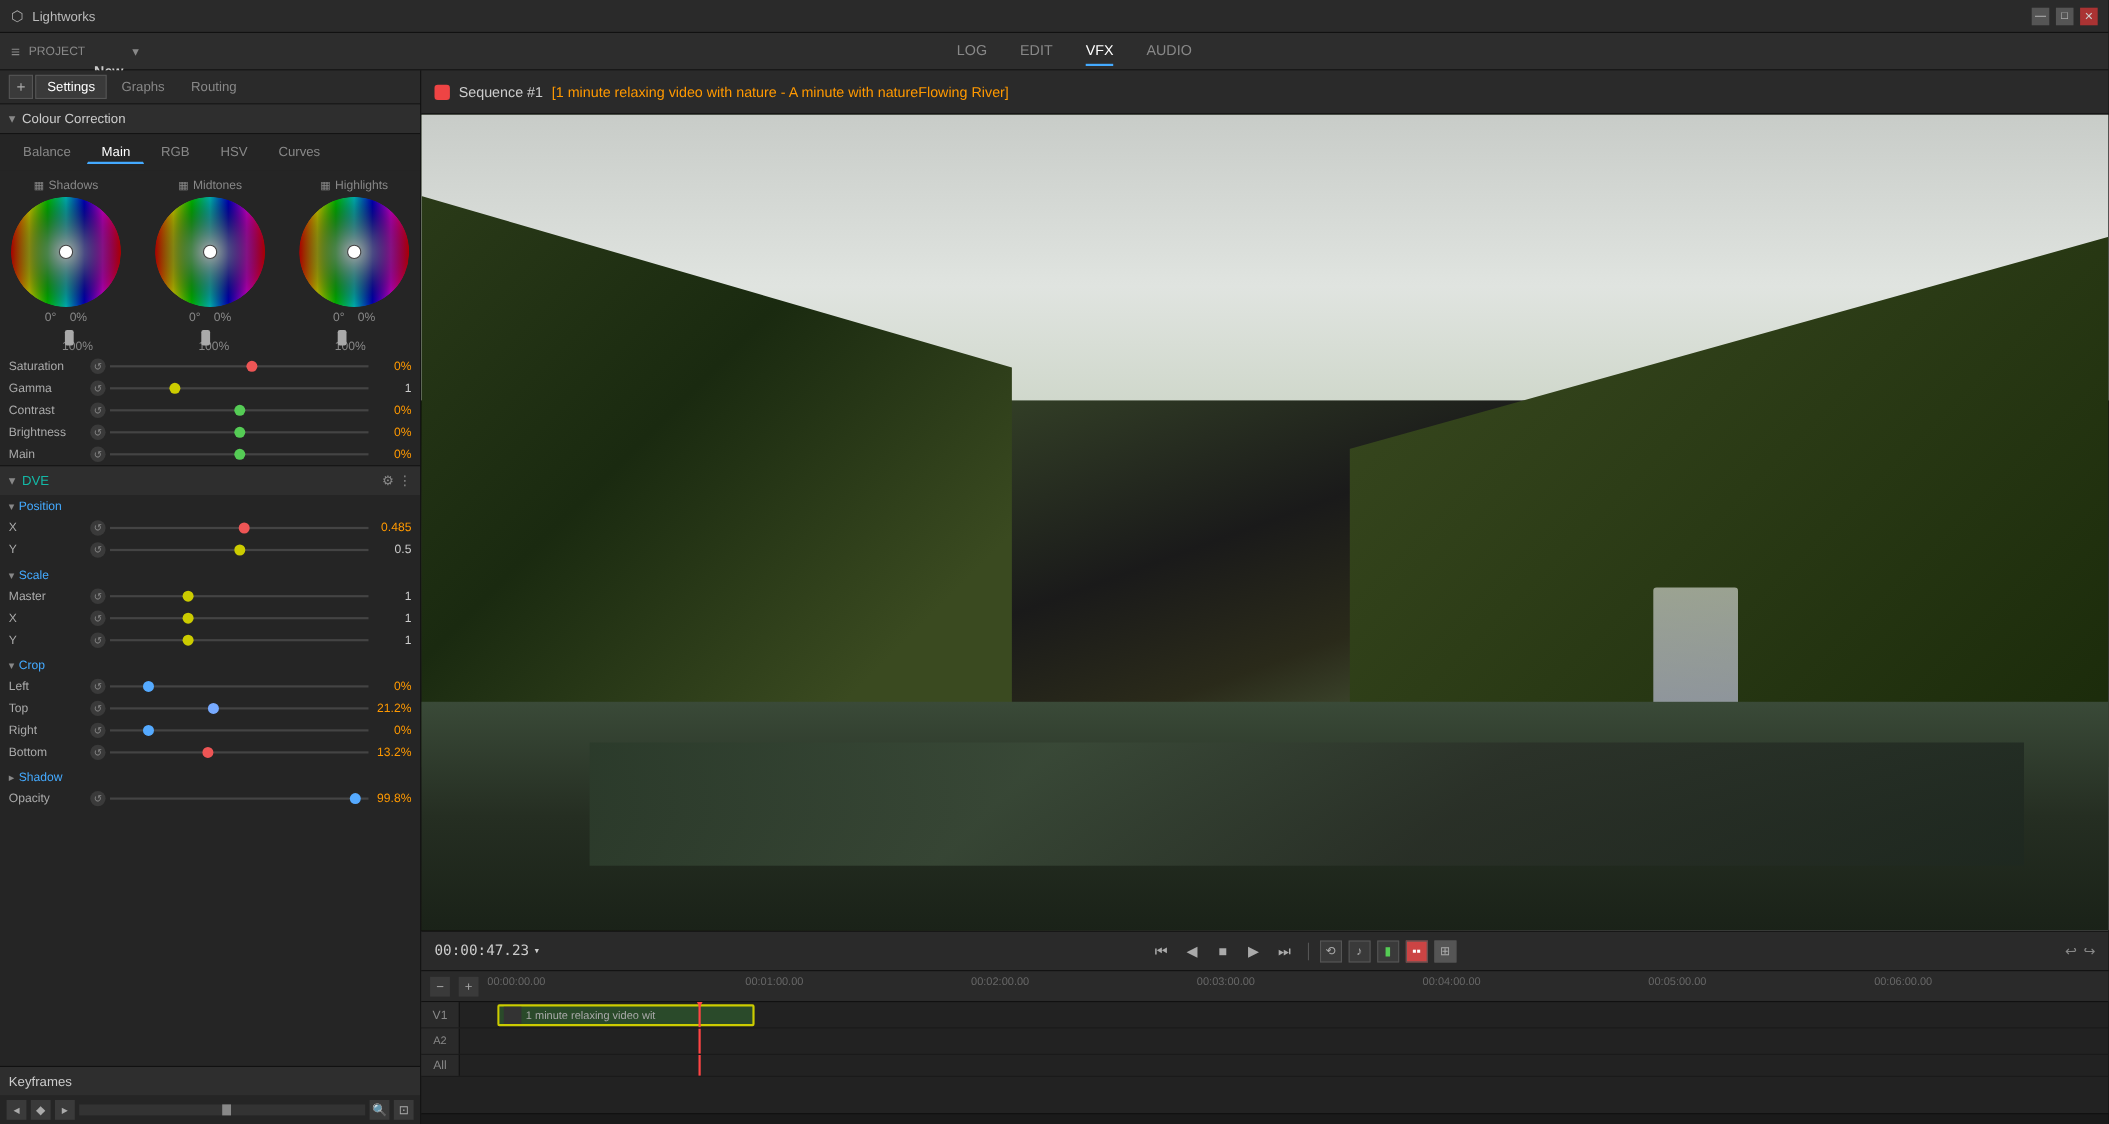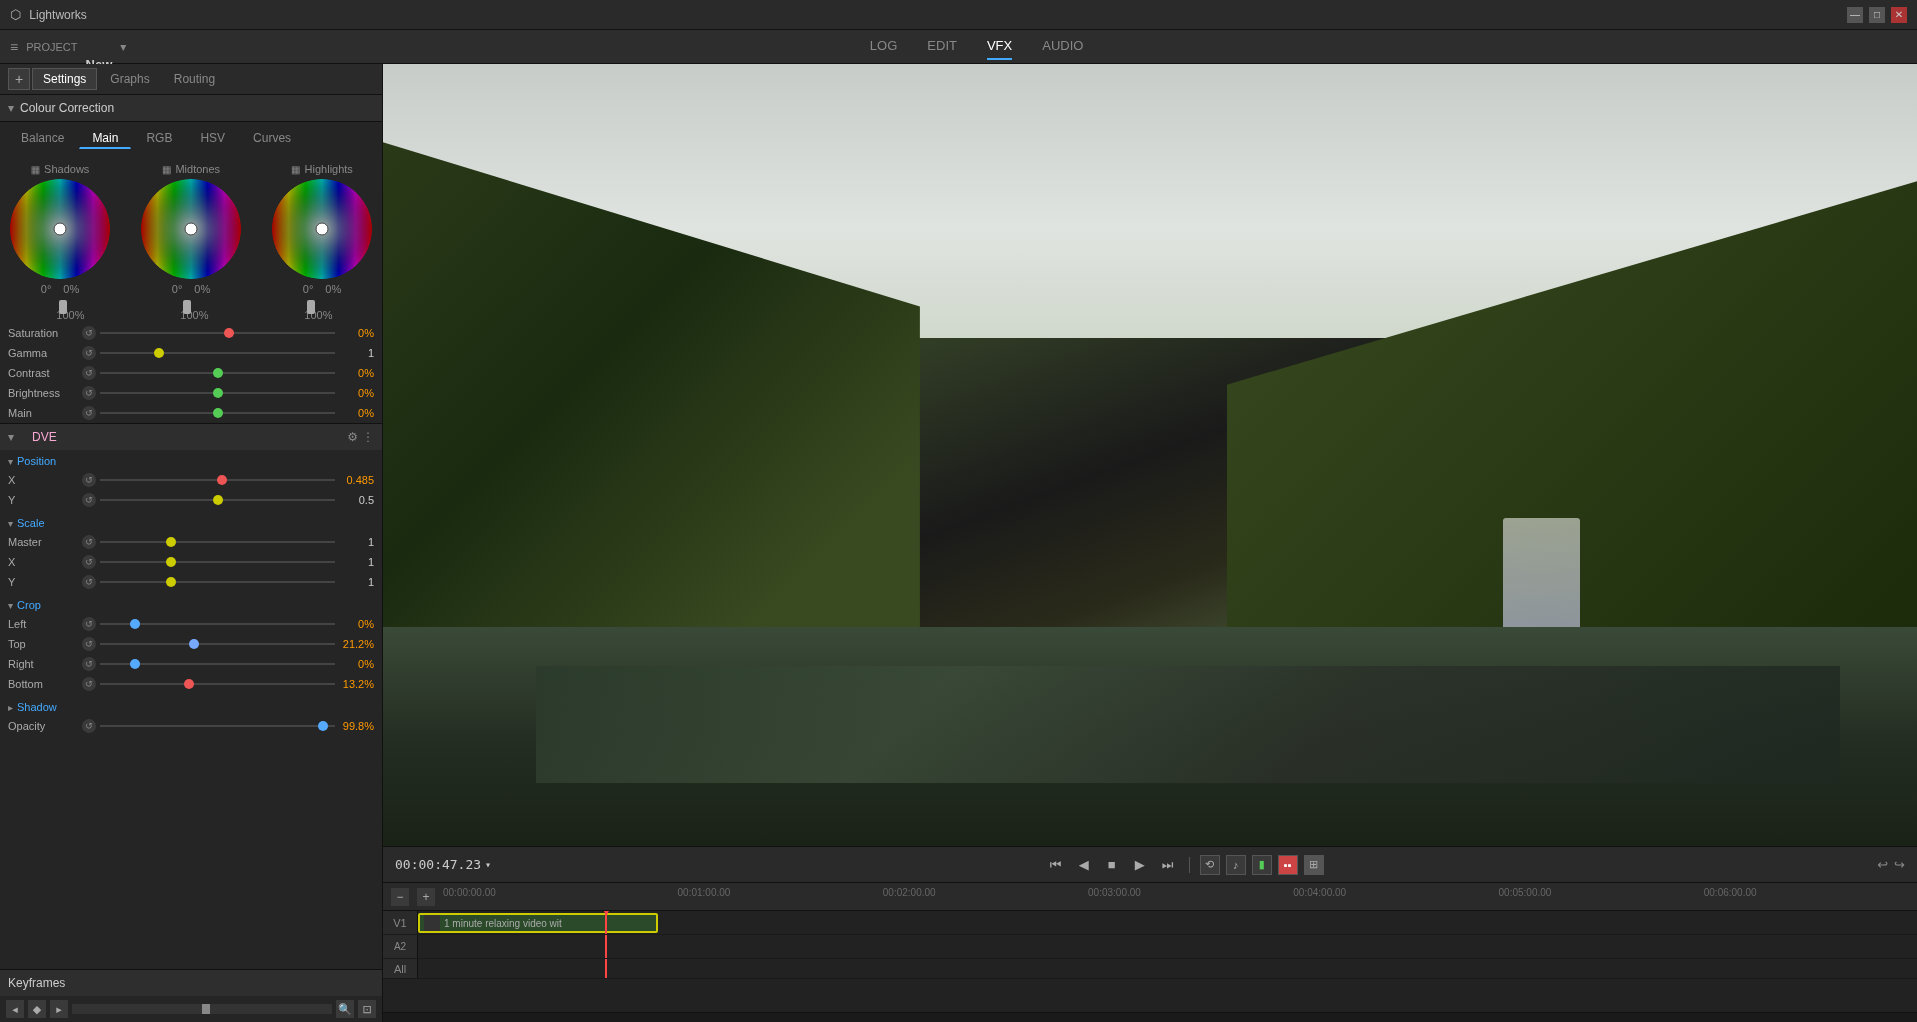--- a/index.html
+++ b/index.html
@@ -552,20 +552,21 @@
     #timeline-tracks {
       flex: 1;
       position: relative;
       display: flex;
       flex-direction: column;
     }
     .track-row {
       display: flex;
       height: 24px;
       border-bottom: 1px solid #1a1a1a;
+      gap: 34px;
     }
     .track-label {
       width: 35px;
       background: #2a2a2a;
       display: flex;
       align-items: center;
       justify-content: center;
       font-size: 11px;
       color: #888;
       border-right: 1px solid #111;
@@ -831,21 +832,21 @@
           <div class="param-dot dot-green" style="left:50%;"></div>
         </div>
         <span class="param-value">0%</span>
       </div>
     </div>
 
     <div id="dve-section">
       <div id="dve-header">
         <div class="dve-header-left">
           <span style="color:#888;">▾</span>
-          <span style="font-size:12px;color:#f9a8d4;margin-left:12px;">DVE</span>
+          <span style="font-size:12px;color:#14b8a6;">DVE</span>
         </div>
         <div class="dve-header-icons">
           <span class="icon-btn">⚙</span>
           <span class="icon-btn">⋮</span>
         </div>
       </div>
 
       <div class="sub-section">
         <div class="sub-section-header">
           <span style="color:#888;font-size:10px;">▾</span>
@@ -988,20 +989,25 @@
         </div>
         <button class="kf-btn">🔍</button>
         <button class="kf-btn">⊡</button>
       </div>
     </div>
 
   </div>
 
   <div id="right-panel">
 
+    <div id="sequence-header">
+      <div class="seq-indicator"></div>
+      <span class="seq-title">Sequence #1</span>
+      <span class="seq-clip-name">[1 minute relaxing video with nature - A minute with natureFlowing River]</span>
+    </div>
 
     <div id="video-preview">
       <div id="video-frame">
         <div class="sky-area"></div>
         <div class="cliff-left"></div>
         <div class="cliff-right"></div>
         <div class="waterfall"></div>
         <div class="river-area"></div>
         <div class="water-surface"></div>
       </div>

